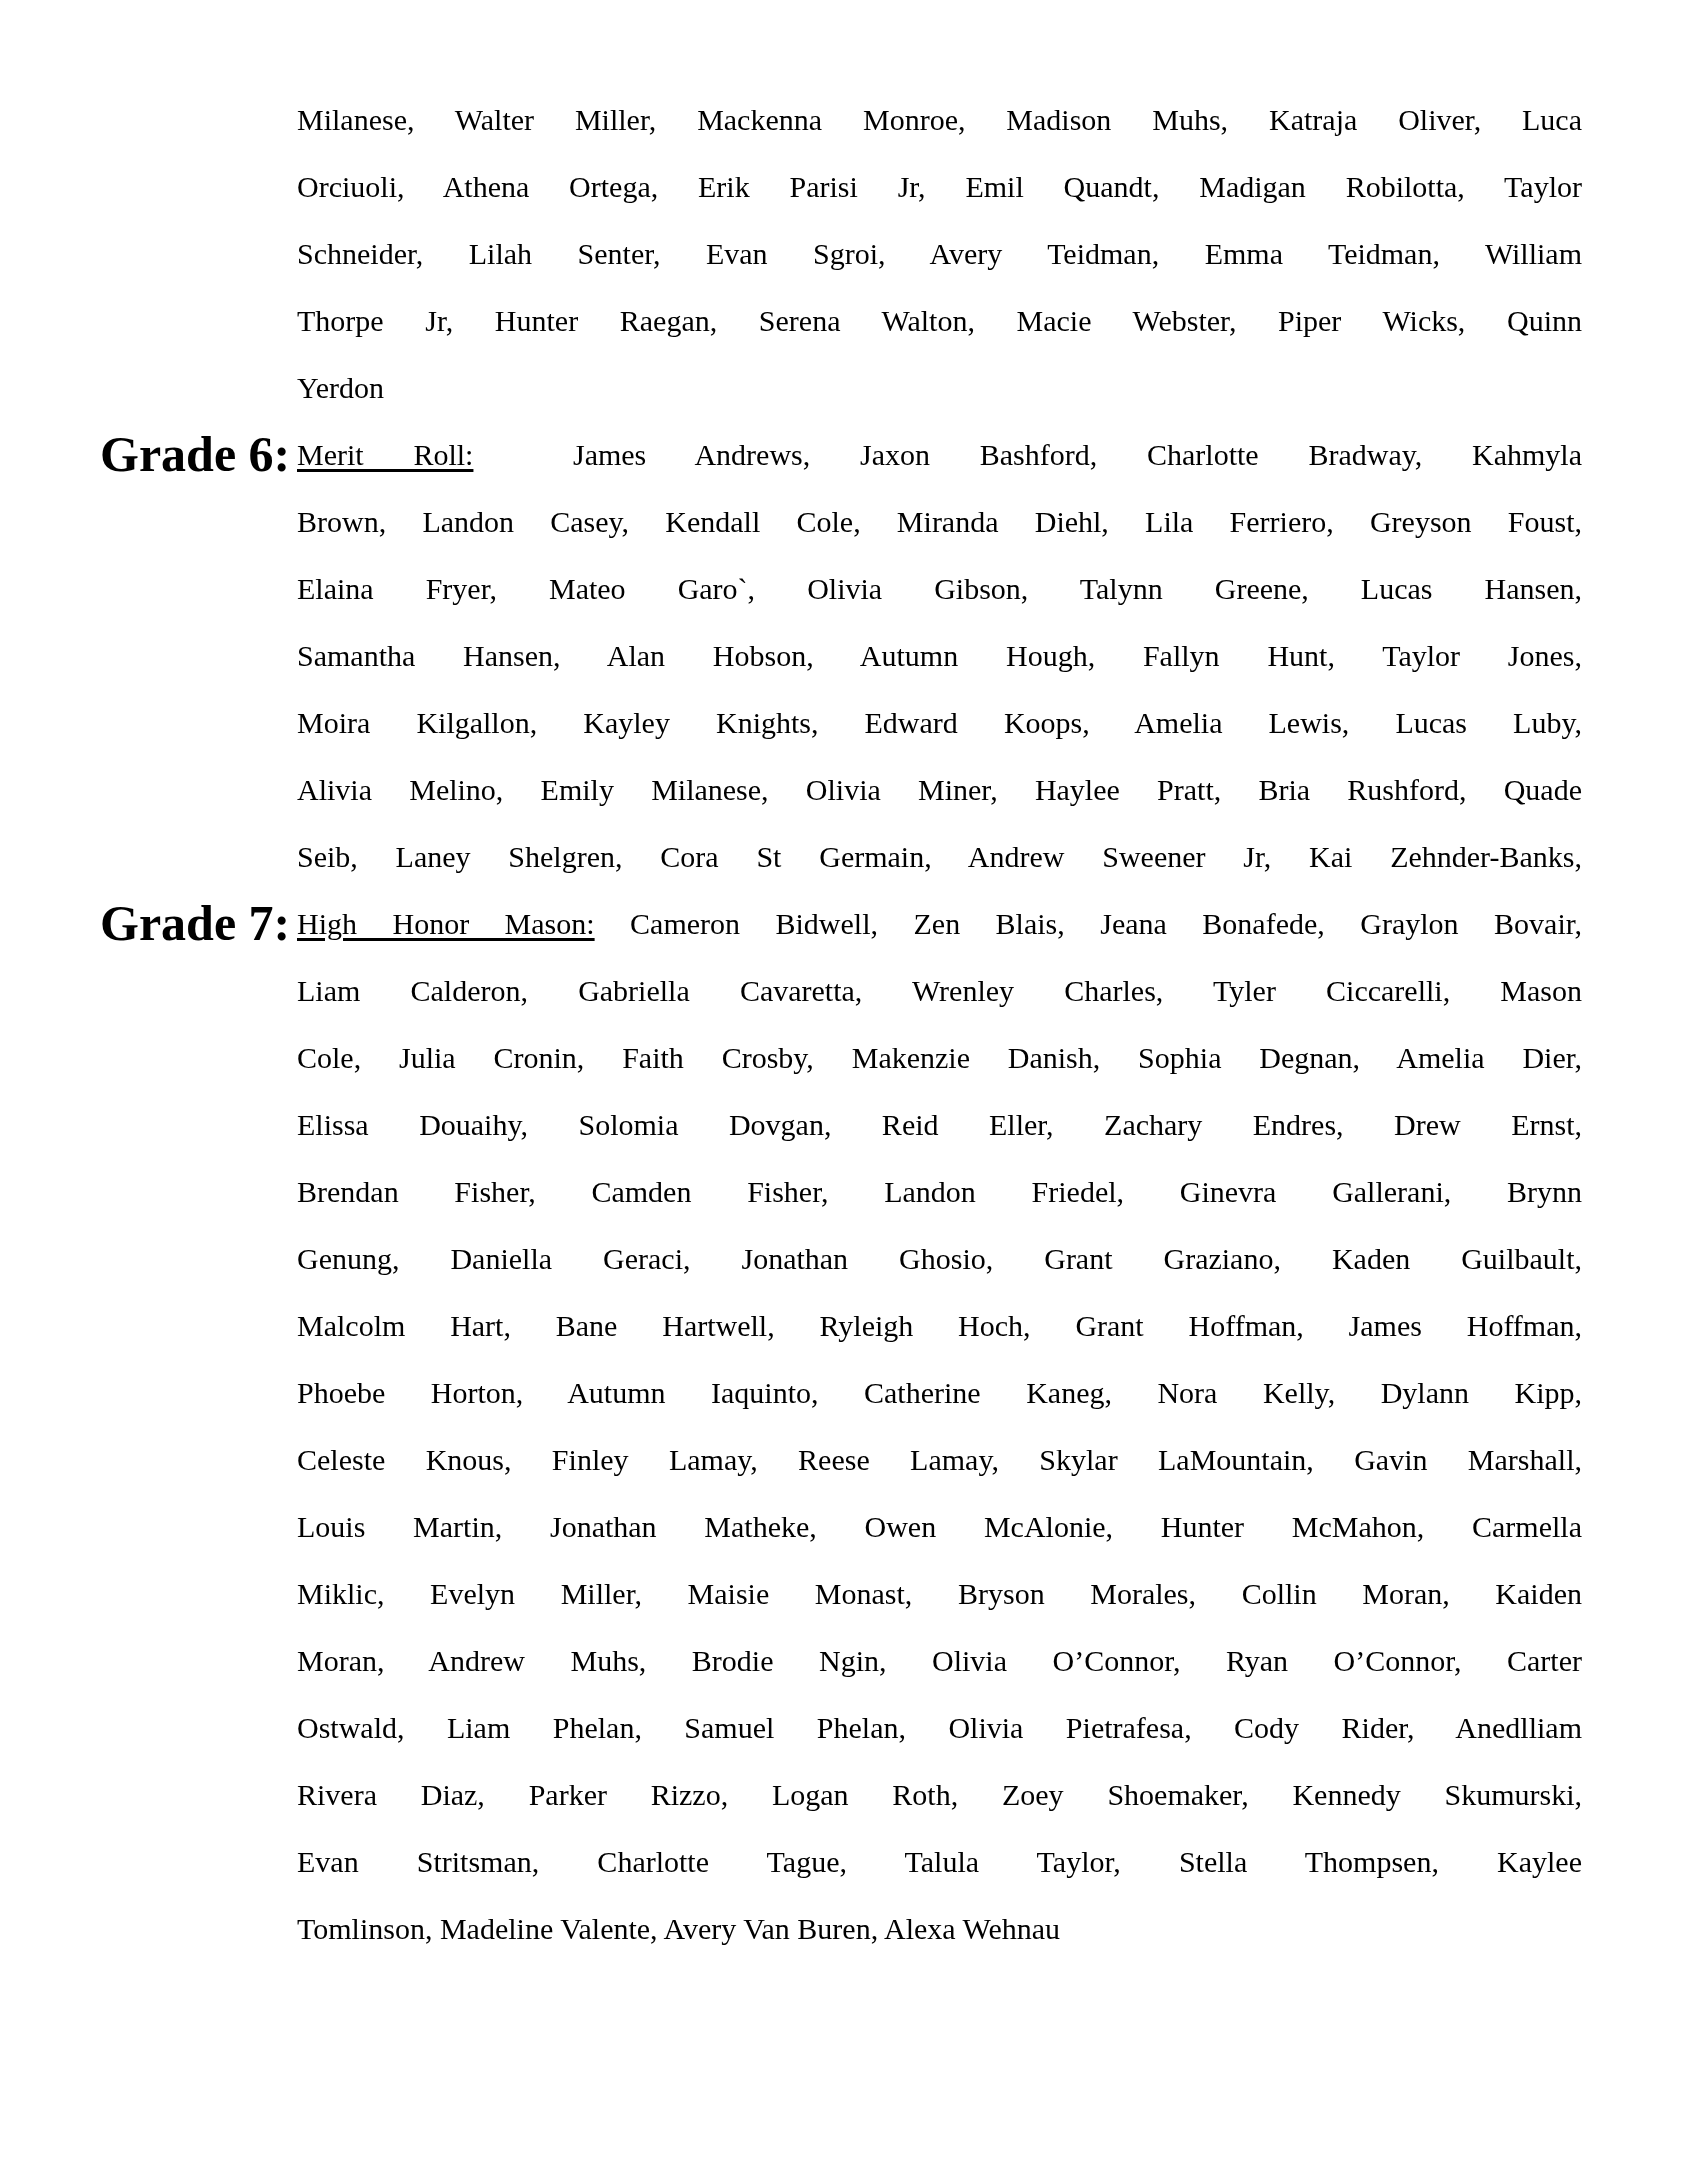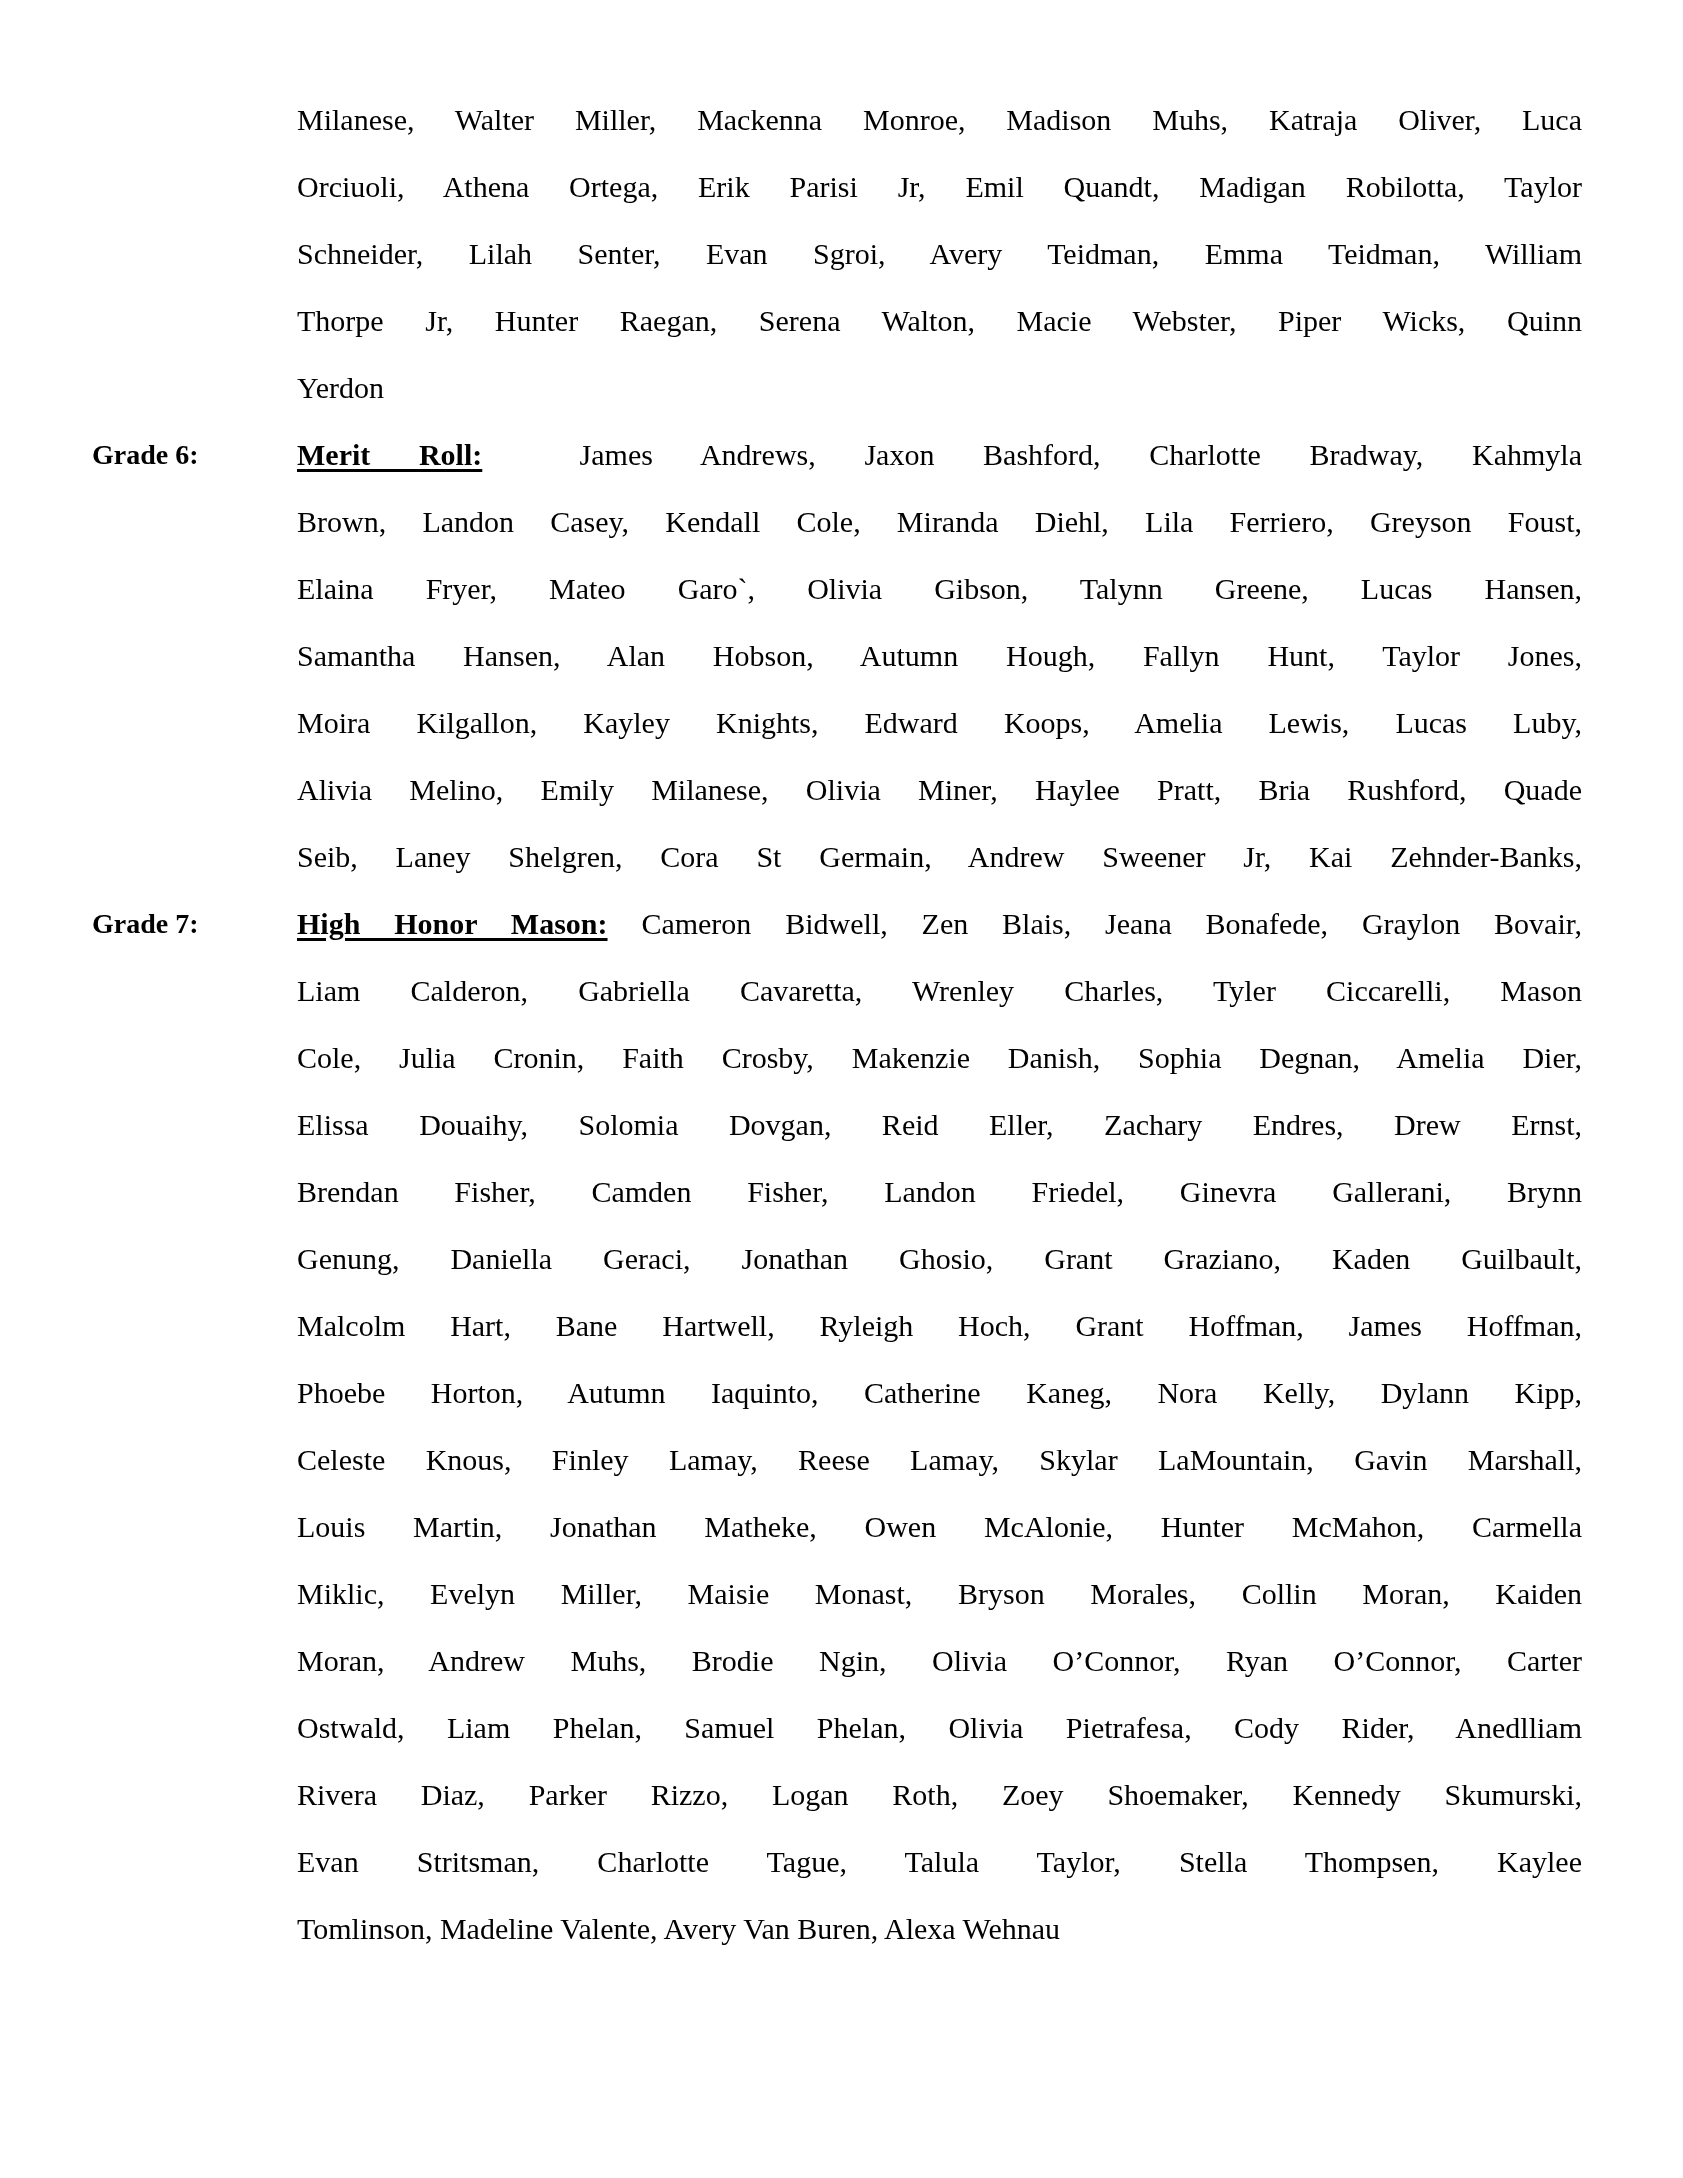--- a/index.html
+++ b/index.html
@@ -1,26 +1,26 @@
 <!DOCTYPE html>
 <html><head>
 <meta charset="utf-8">
 <style>
   html, body { margin: 0; padding: 0; background: #ffffff; }
   body { width: 1683px; height: 2178px; position: relative; overflow: hidden;
          font-family: "Liberation Serif", "DejaVu Serif", serif; color: #000; }
   .page { position: absolute; left: 0; top: 86px; width: 1683px; }
   .section { position: relative; }
-  .label { position: absolute; left: 92px; top: 0; font-weight: bold; font-size: 28px;
+  .label { position: absolute; left: 100px; top: 0; font-weight: bold; font-size: 50px;
            line-height: 67px; white-space: nowrap; }
   .lines { margin-left: 297px; width: 1285px; }
   .line { font-size: 30px; line-height: 67px; height: 67px; white-space: nowrap;
           text-align: justify; text-align-last: justify; overflow: visible; }
   .line.last { text-align: right; text-align-last: left; }
-  .roll-title { font-weight: bold; text-decoration: underline; text-decoration-thickness: 3px;
+  .roll-title { font-weight: normal; text-decoration: underline; text-decoration-thickness: 3px;
                 text-underline-offset: 4px; }
 </style>
 </head>
 <body>
 
 <div class="page">
 
   <div class="section">
     <div class="lines">
       <div class="line">Milanese, Walter Miller, Mackenna Monroe, Madison Muhs, Katraja Oliver, Luca</div>

